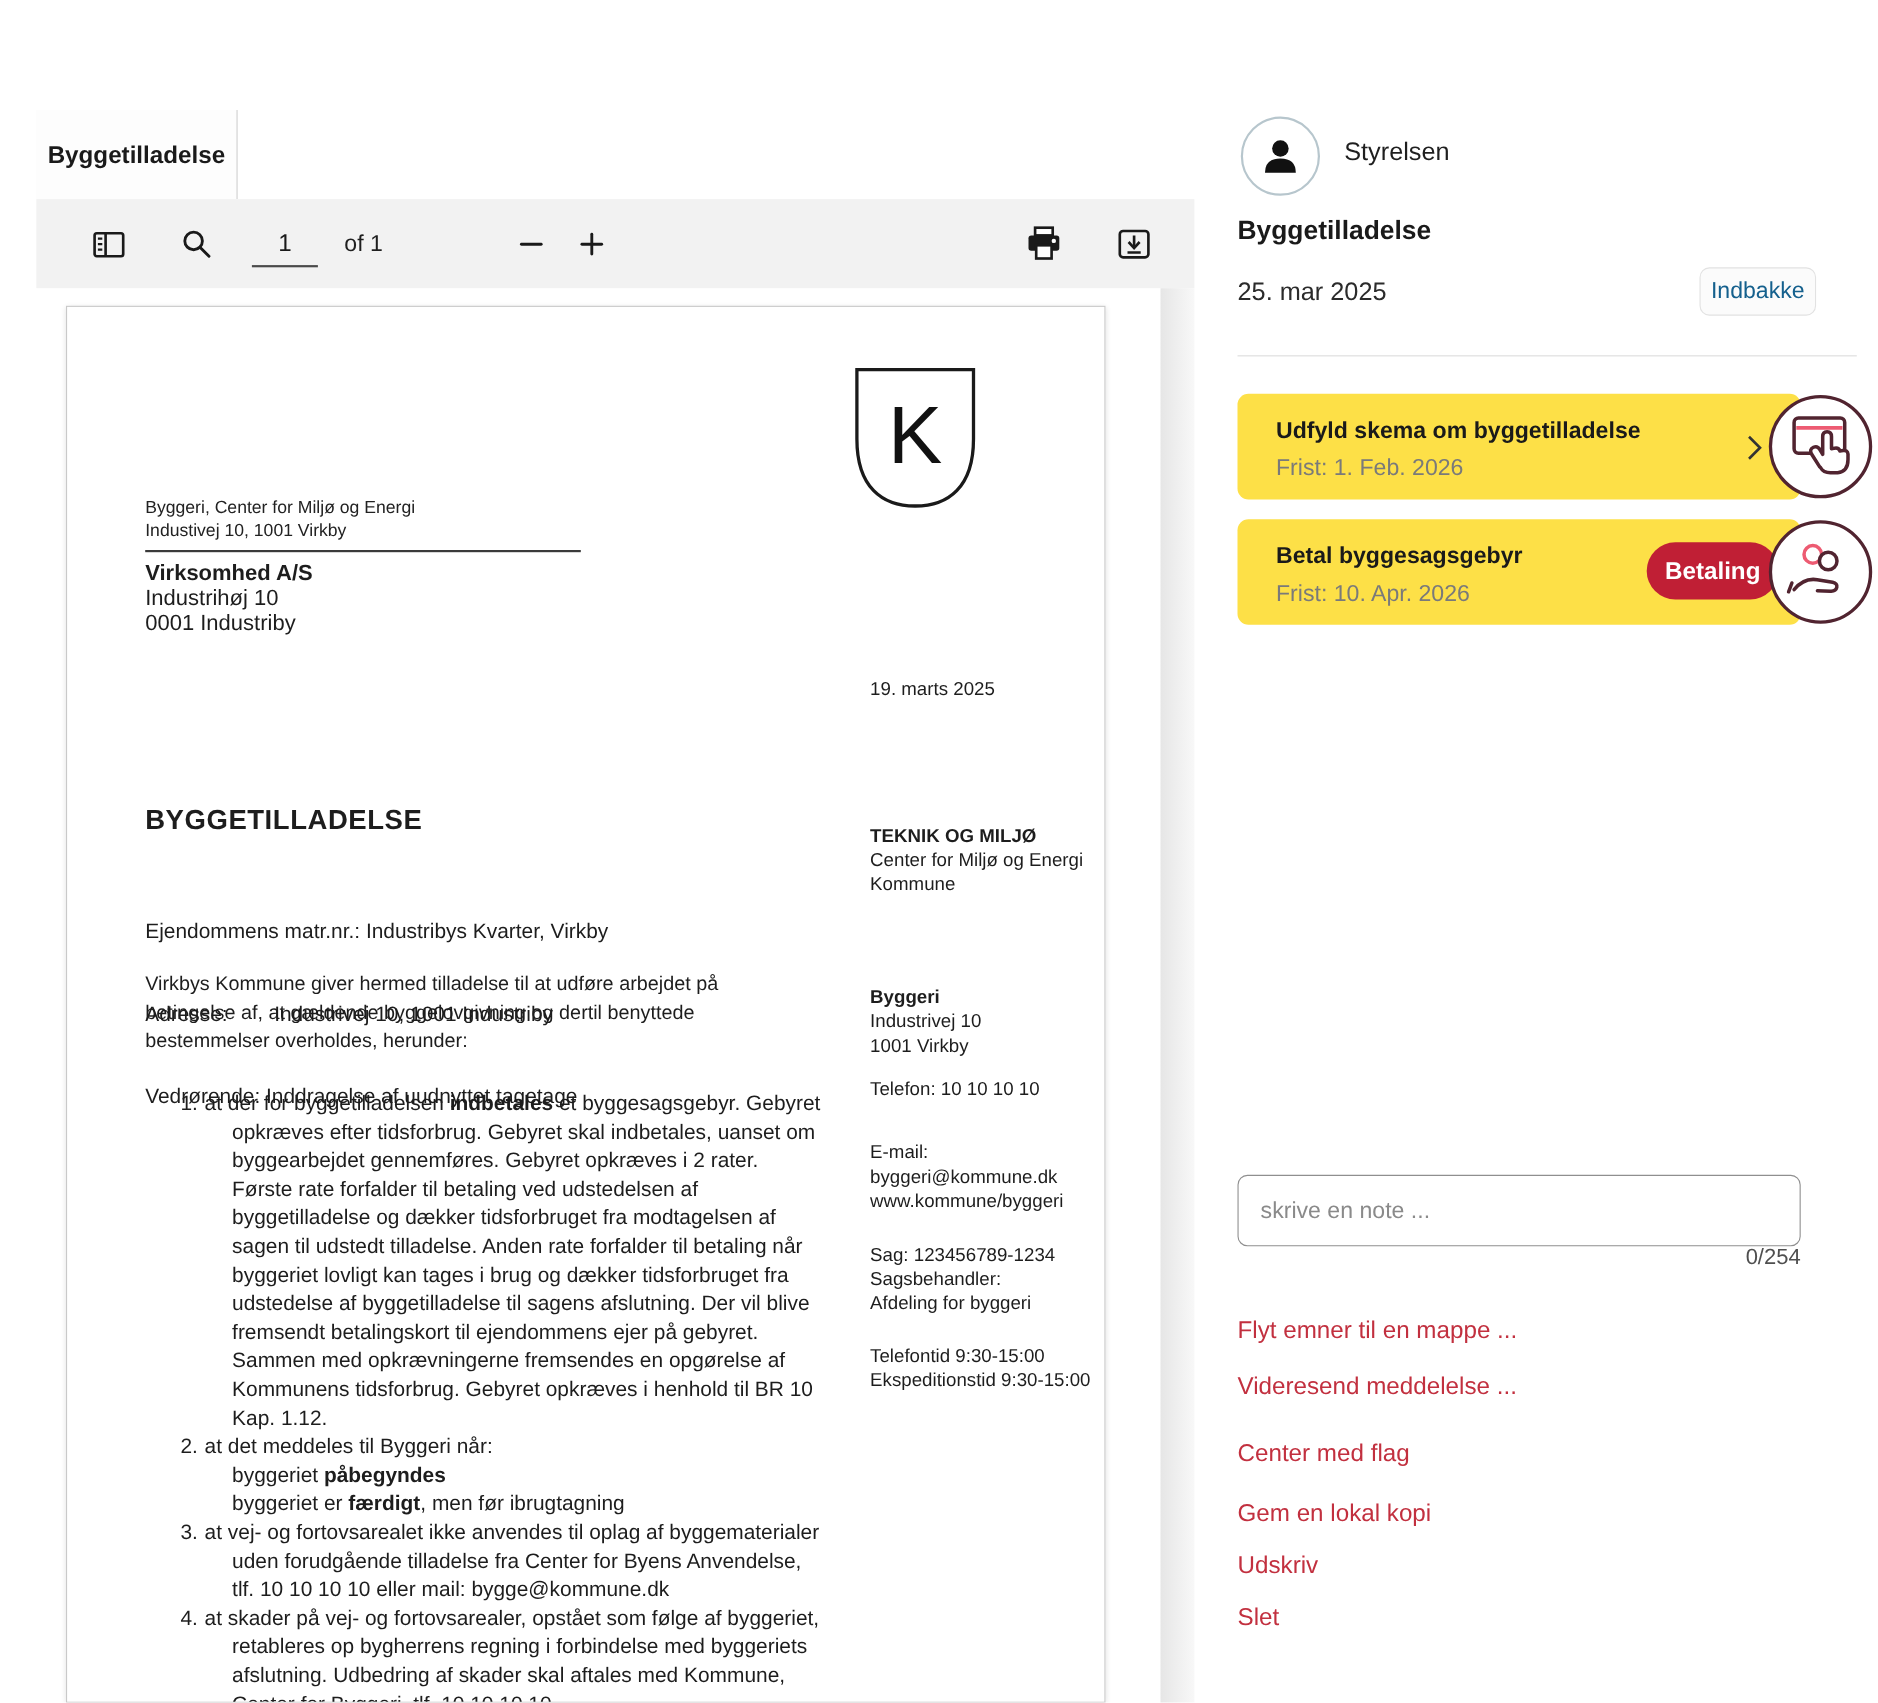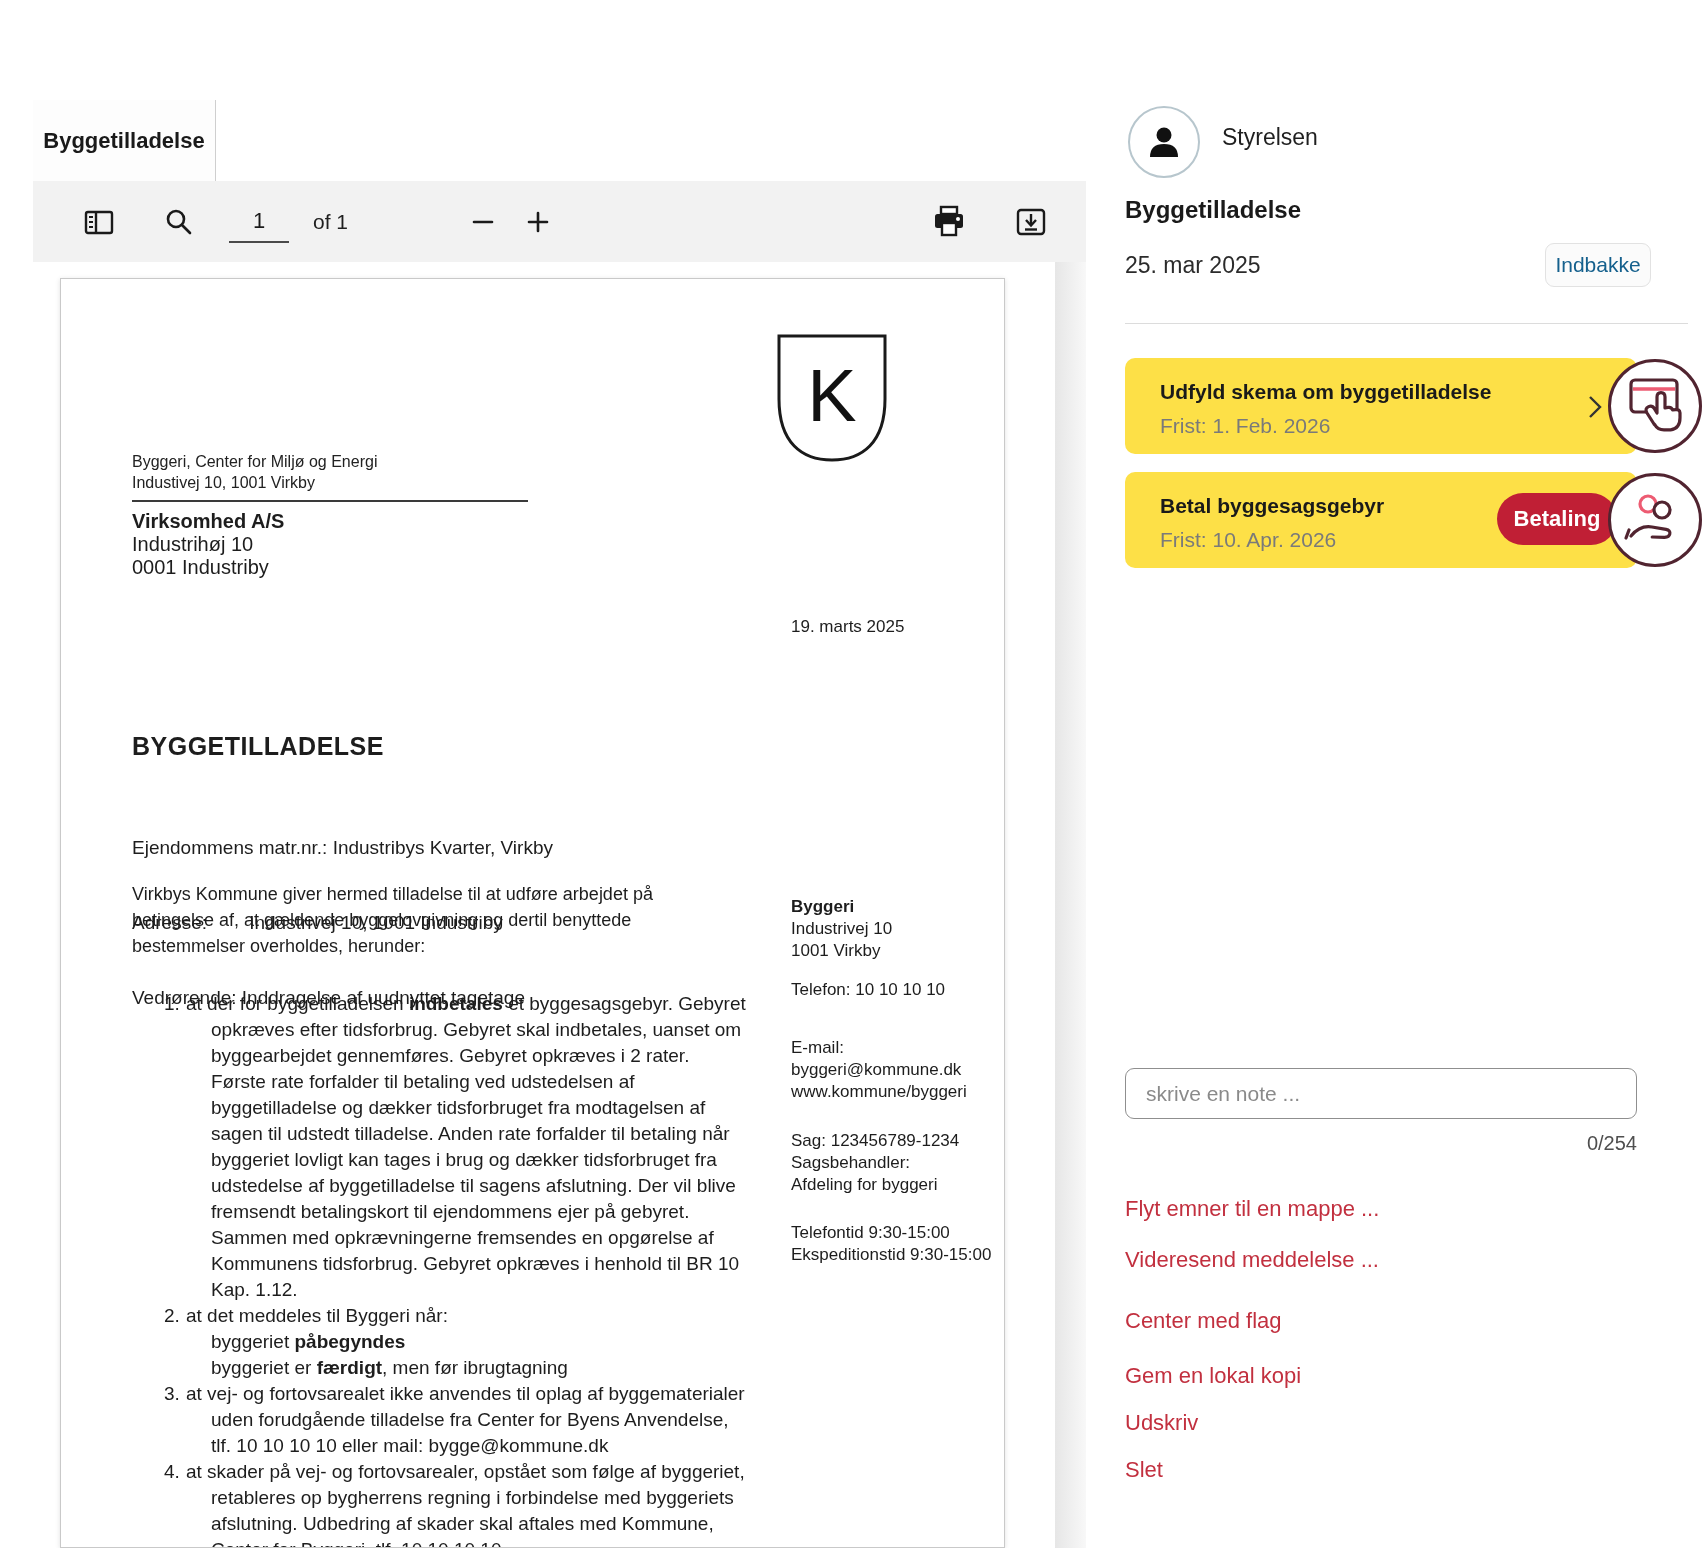--- a/index.html
+++ b/index.html
@@ -69,21 +69,21 @@
   .task-deadline { position:absolute; left:35px; top:56px; font-size:21px; color:#7a7a7a; }
   .task-chevron { position:absolute; left:462px; top:36px; }
   .pay-btn { position:absolute; left:372px; top:21px; width:120px; height:52px; border:none; border-radius:26px;
              background:#c01f35; color:#fff; font-size:22px; font-weight:700;
              font-family:"Liberation Sans",sans-serif; cursor:pointer; z-index:1; }
   .task-icon-circle { position:absolute; left:522px; width:94px; height:94px; border:3px solid #512430;
                       border-radius:50%; background:#fff; z-index:2; display:flex; align-items:center;
                       justify-content:center; cursor:pointer; }
   .tic1 { top:359px; } .tic2 { top:473px; }
 
-  .note-input { left:39px; top:1068px; width:512px; height:51px; border:1.5px solid #8f8f8f; border-radius:9px;
+  .note-input { left:39px; top:1068px; width:512px; height:65px; border:1.5px solid #8f8f8f; border-radius:9px;
                 font-size:21px; color:#3b82f6; padding:0 20px; font-family:"Liberation Sans",sans-serif; background:#fff; }
   .note-input::placeholder { color:#8a8a8a; }
   .note-counter { left:39px; top:1132px; width:512px; text-align:right; font-size:20px; color:#4f4f4f; }
 
   .side-link { left:39px; font-size:22px; color:#c2303f; cursor:pointer; }
   .lk0 { top:1196px; } .lk1 { top:1247px; } .lk2 { top:1308px; }
   .lk3 { top:1363px; } .lk4 { top:1410px; } .lk5 { top:1457px; }
 </style>
 </head>
 <body>
@@ -203,20 +203,25 @@
           <div class="li">
             <span class="num">3.</span>
             <span class="litext">at vej- og fortovsarealet ikke anvendes til oplag af byggematerialer uden forudgående tilladelse fra Center for Byens Anvendelse, tlf. 10 10 10 10 eller mail: bygge@kommune.dk</span>
           </div>
           <div class="li">
             <span class="num">4.</span>
             <span class="litext">at skader på vej- og fortovsarealer, opstået som følge af byggeriet, retableres op bygherrens regning i forbindelse med byggeriets afslutning. Udbedring af skader skal aftales med Kommune, Center for Byggeri, tlf. 10 10 10 10</span>
           </div>
         </div>
 
+        <div class="abs office o1">
+          <div class="b">TEKNIK OG MILJØ</div>
+          <div>Center for Miljø og Energi</div>
+          <div>Kommune</div>
+        </div>
         <div class="abs office o2">
           <div class="b">Byggeri</div>
           <div>Industrivej 10</div>
           <div>1001 Virkby</div>
         </div>
         <div class="abs office o3">Telefon: 10 10 10 10</div>
         <div class="abs office o4">
           <div>E-mail:</div>
           <div>byggeri@kommune.dk</div>
           <div>www.kommune/byggeri</div>

